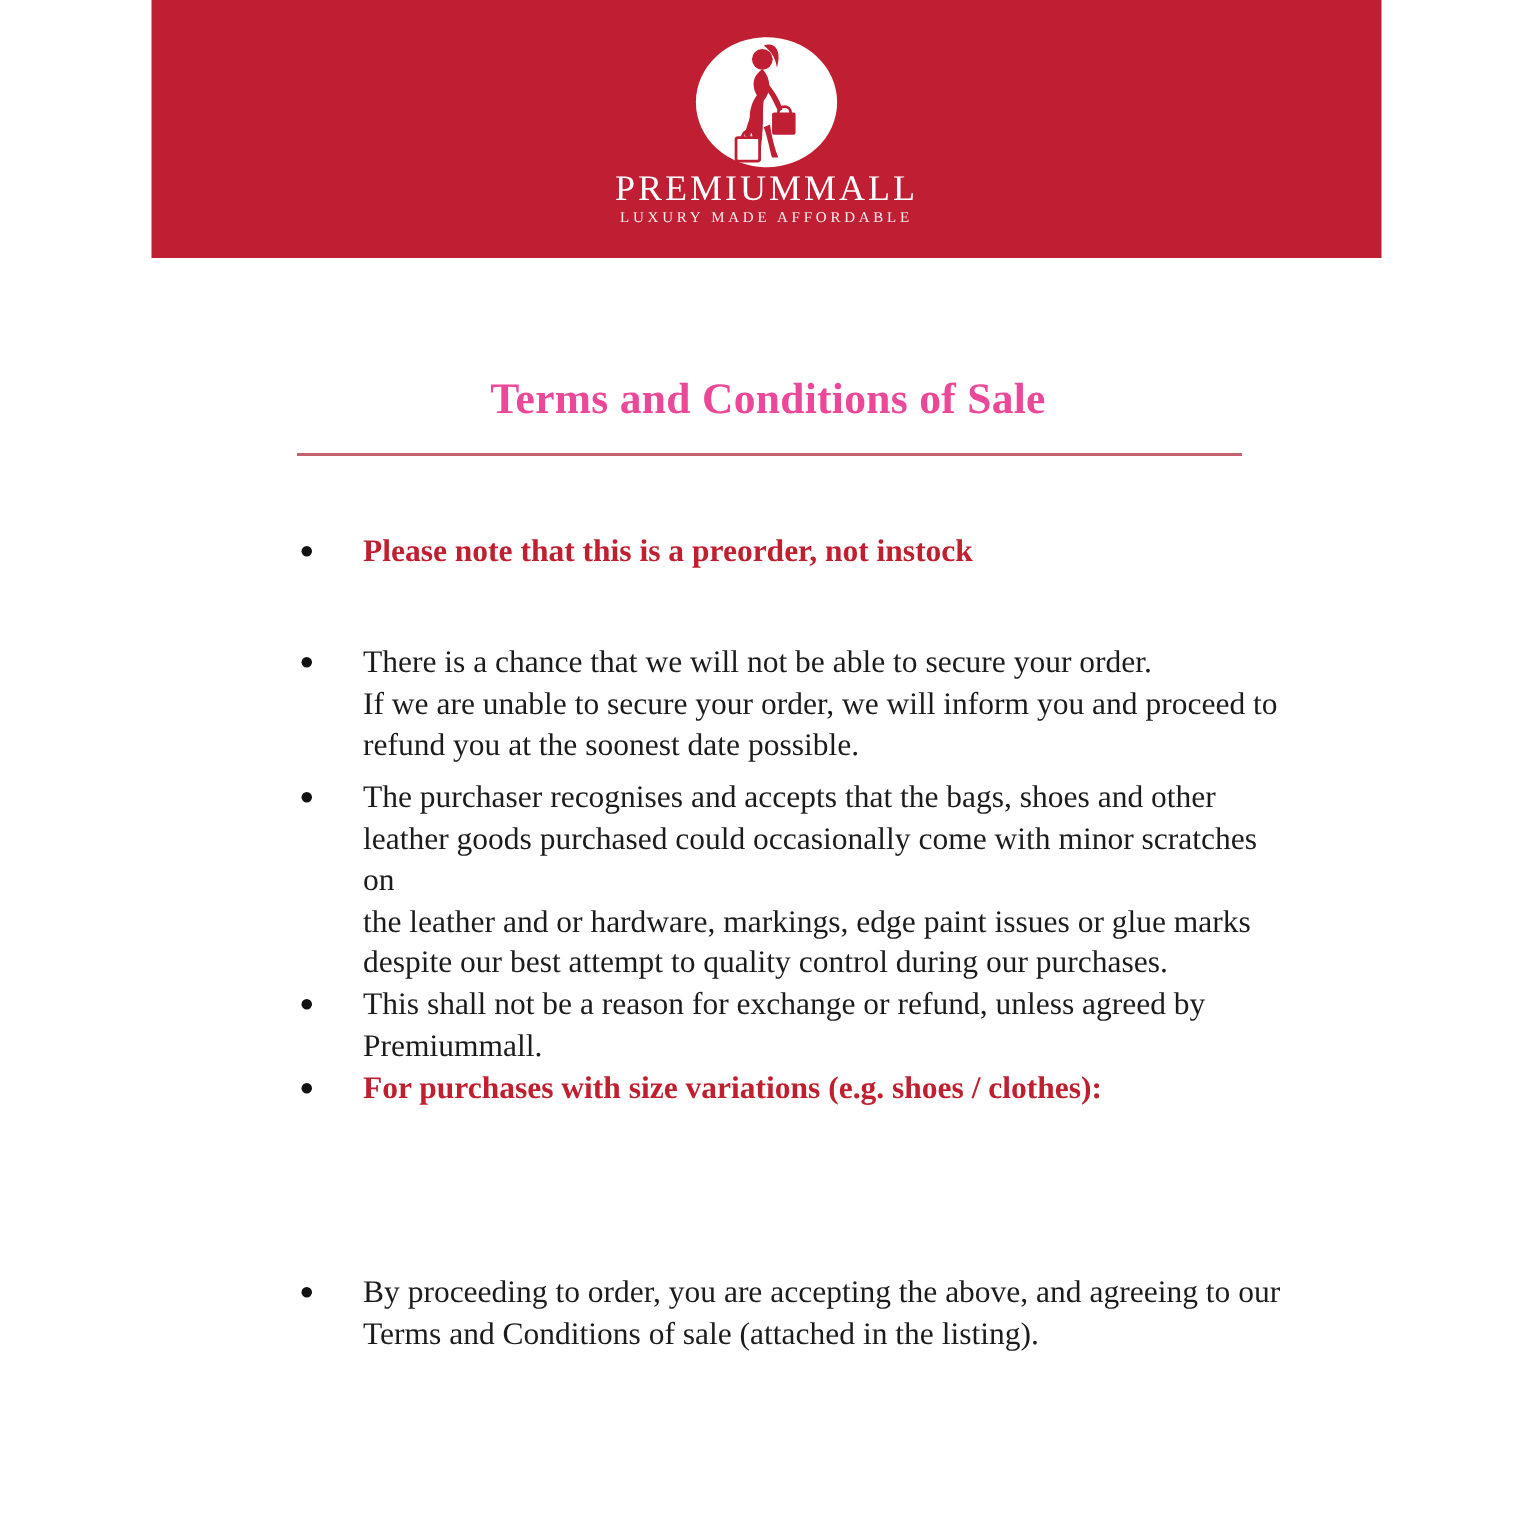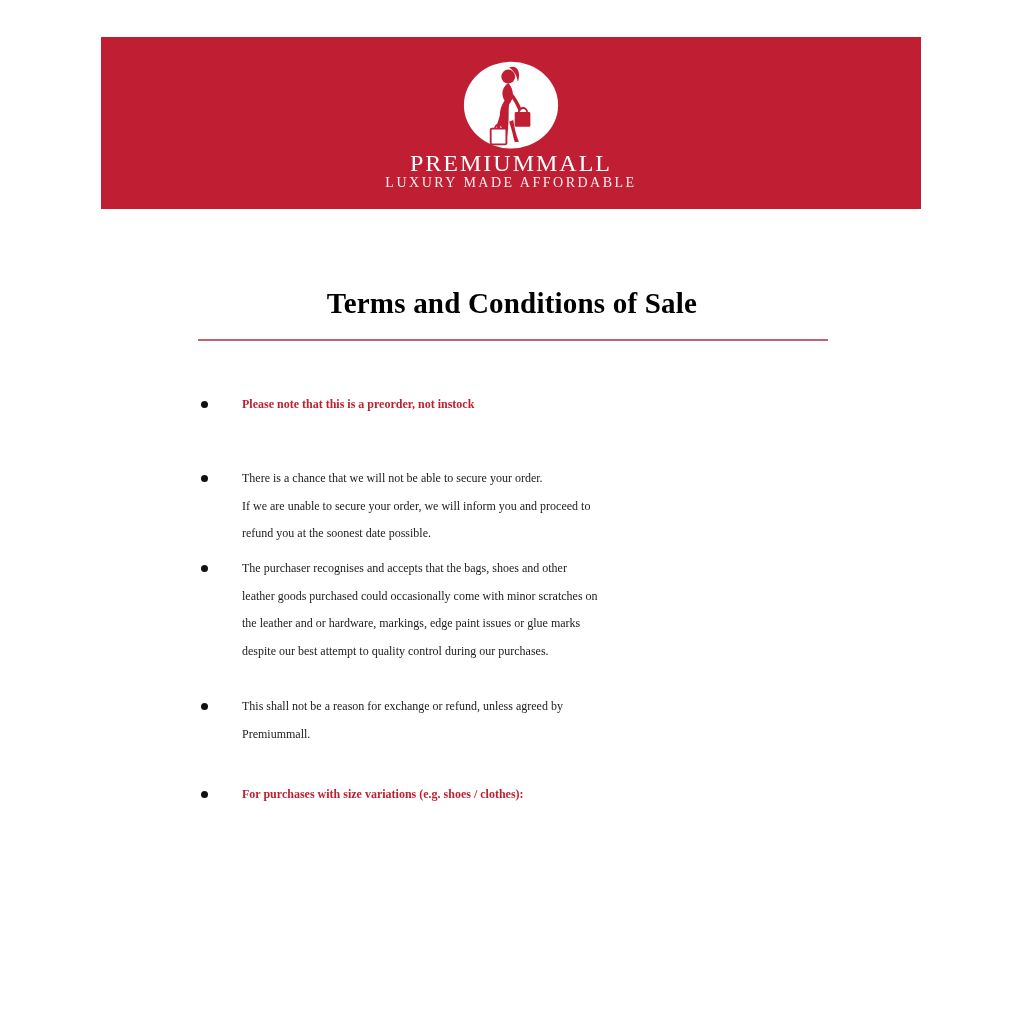--- a/index.html
+++ b/index.html
@@ -4,21 +4,20 @@
 <style>
   html, body { margin: 0; padding: 0; background: #ffffff; }
   #canvas {
     position: relative;
     width: 1024px;
     height: 932px;
     background: #ffffff;
     overflow: hidden;
     font-family: "Liberation Serif", "DejaVu Serif", serif;
     color: #181818;
-    margin-top: 37px;
   }
 
   
   .banner {
     position: absolute;
     left: 101px; top: 0;
     width: 820px; height: 172px;
     background: #C01F33;
   }
   .banner-inner {
@@ -31,34 +30,34 @@
     margin-top: -4px;
     color: #ffffff;
     font-size: 24px;
     letter-spacing: 2px;
     line-height: 24px;
     white-space: nowrap;
   }
   .tagline {
     margin-top: 3px;
     color: rgba(255,255,255,0.92);
-    font-size: 14px;
+    font-size: 10px;
     letter-spacing: 2.5px;
     line-height: 10px;
     white-space: nowrap;
   }
 
   
   .doc-title {
     position: absolute;
     left: 0; right: 0; top: 250px;
     text-align: center;
     font-size: 29px;
     font-weight: bold;
-    color: #000000;
+    color: #ec4899;
     letter-spacing: 0.2px;
   }
   .title-rule {
     position: absolute;
     left: 198px; top: 302px;
     width: 630px; height: 2px;
     background: #C2626F;
   }
 
   
@@ -69,21 +68,21 @@
   }
   .bullet {
     position: absolute;
     left: 0; top: 10px;
     width: 7px; height: 7px;
     border-radius: 50%;
     background: #111111;
   }
   .term-text {
     margin-left: 41px;
-    font-size: 12px;
+    font-size: 21px;
     line-height: 27.5px;
     color: #1b1b1b;
   }
   .term-heading {
     color: #C01F2F;
     font-weight: bold;
   }
 </style>
 </head>
 <body>
@@ -143,21 +142,27 @@
     </div>
   </div>
 
   <div class="term-item" style="top:518px">
     <span class="bullet"></span>
     <div class="term-text">
       <div>The purchaser recognises and accepts that the bags, shoes and other<br>leather goods purchased could occasionally come with minor scratches on<br>the leather and or hardware, markings, edge paint issues or glue marks<br>despite our best attempt to quality control during our purchases.</div>
     </div>
   </div>
 
-  <div class="term-item" style="top:744px">
+  <div class="term-item" style="top:712px">
     <span class="bullet"></span>
     <div class="term-text">
       <div class="term-heading">For purchases with size variations (e.g. shoes / clothes):</div>
     </div>
   </div>
 
+  <div class="term-item" style="top:848px">
+    <span class="bullet"></span>
+    <div class="term-text">
+      <div>By proceeding to order, you are accepting the above, and agreeing to our<br>Terms and Conditions of sale (attached in the listing).</div>
+    </div>
+  </div>
 
 </div>
 
 </body></html>

